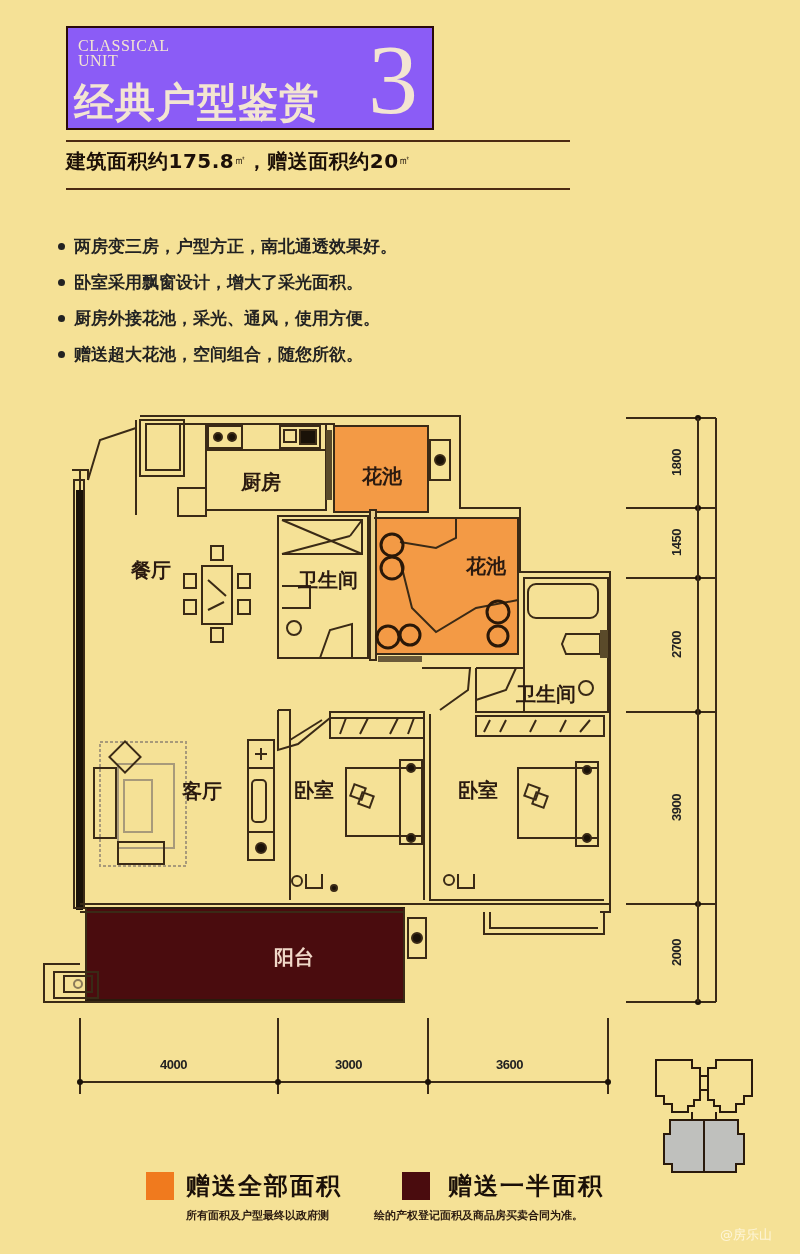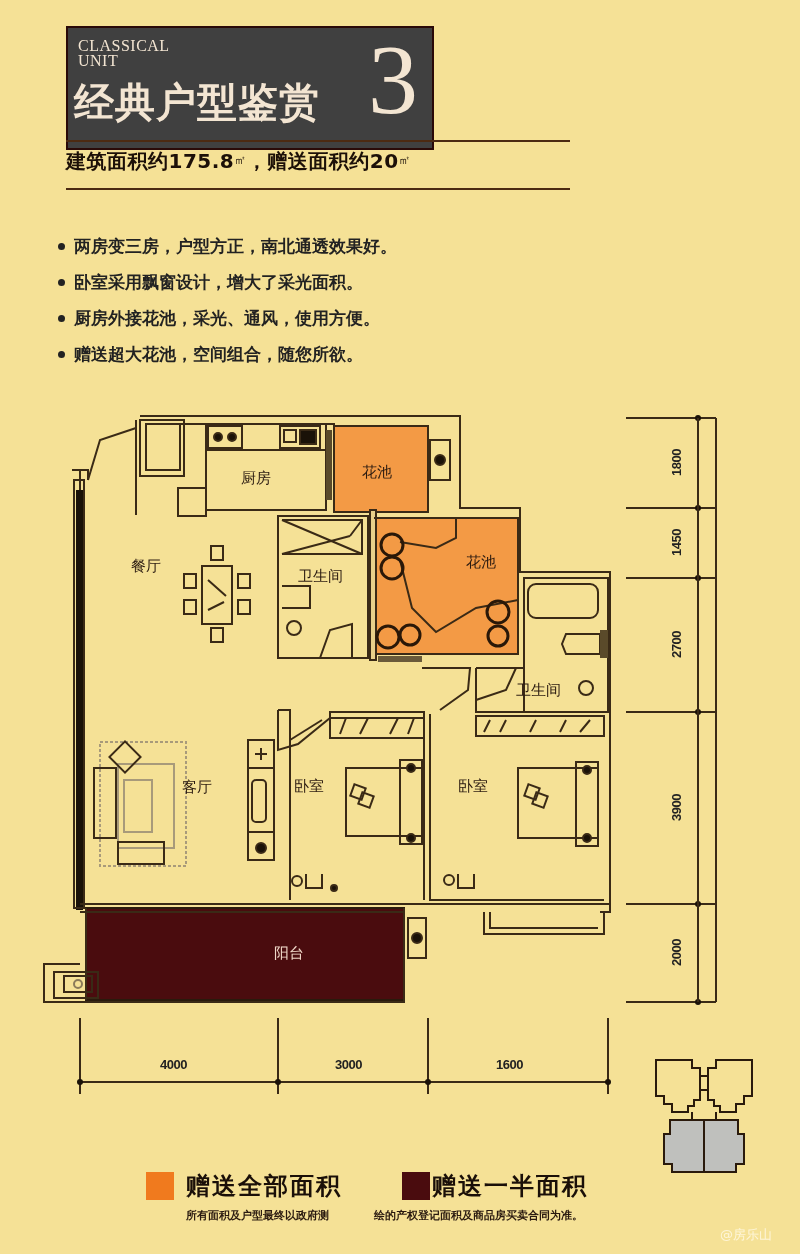--- a/index.html
+++ b/index.html
@@ -5,22 +5,22 @@
   html, body { margin: 0; padding: 0; }
   body {
     width: 800px; height: 1254px; position: relative; overflow: hidden;
     background: #f5e196;
     font-family: "DejaVu Sans", "Liberation Sans", sans-serif;
     color: #1e120c;
   }
   .abs { position: absolute; }
   
   .title-block {
-    left: 66px; top: 26px; width: 368px; height: 124px;
-    background: #404040; border: 2px solid #2a0a08; box-sizing: border-box;
+    left: 66px; top: 26px; width: 368px; height: 104px;
+    background: #8b5cf6; border: 2px solid #2a0a08; box-sizing: border-box;
   }
   .title-en {
     left: 10px; top: 10px; color: #f3e5d2;
     font-family: "Liberation Serif", "DejaVu Serif", serif;
     font-size: 16px; line-height: 15px; letter-spacing: 0.5px;
   }
   .title-zh {
     left: 6px; top: 52px; color: #f3e5d2;
     font-family: "DejaVu Serif", "Liberation Serif", serif;
     font-size: 40px; line-height: 44px; letter-spacing: 1px; font-weight: bold;
@@ -40,21 +40,21 @@
   .features li {
     font-size: 17px; font-weight: bold; line-height: 36px; color: #222;
     padding-left: 18px; position: relative; white-space: nowrap;
   }
   .features li::before {
     content: ""; position: absolute; left: 2px; top: 15px; width: 7px; height: 7px;
     border-radius: 50%; background: #222;
   }
   .plan { left: 0; top: 0; }
   .room-label {
-    position: absolute; font-size: 15px; font-weight: normal; color: #2a1a10;
+    position: absolute; font-size: 20px; font-weight: bold; color: #2a1a10;
     white-space: nowrap;
   }
   .dim-label {
     position: absolute; font-size: 13px; font-weight: bold; color: #222;
     font-family: "Liberation Sans", sans-serif; letter-spacing: -0.5px;
   }
   .dim-label.vert { transform: rotate(-90deg); transform-origin: center; }
   .legend-swatch { width: 28px; height: 28px; }
   .legend-text { font-size: 24px; font-weight: bold; color: #1a0f08; letter-spacing: 2px; white-space: nowrap; }
   .note { font-size: 11px; font-weight: bold; color: #2a1a10; white-space: nowrap; text-align: center; }
@@ -256,22 +256,22 @@
 <div class="room-label" style="left:226px; top:944px; color:#f0d8c8;padding-left:48px;">阳台</div>
 
 <div class="dim-label vert" style="left:663px; top:455px;">1800</div>
 <div class="dim-label vert" style="left:663px; top:535px;">1450</div>
 <div class="dim-label vert" style="left:663px; top:637px;">2700</div>
 <div class="dim-label vert" style="left:663px; top:800px;">3900</div>
 <div class="dim-label vert" style="left:663px; top:945px;">2000</div>
 
 <div class="dim-label" style="left:160px; top:1057px;">4000</div>
 <div class="dim-label" style="left:335px; top:1057px;">3000</div>
-<div class="dim-label" style="left:496px; top:1057px;">1600</div>
+<div class="dim-label" style="left:496px; top:1057px;">3600</div>
 
 <div class="abs legend-swatch" style="left:146px; top:1172px; background:#f07a1e;"></div>
 <div class="abs legend-text" style="left:186px; top:1170px;text-align:center;">赠送全部面积</div>
 <div class="abs legend-swatch" style="left:402px; top:1172px; background:#4a0c0e;"></div>
-<div class="abs legend-text" style="left:432px; top:1170px;text-align:center;">赠送一半面积</div>
+<div class="abs legend-text" style="left:448px; top:1170px;text-align:center;">赠送一半面积</div>
 <div class="abs note" style="left:186px; top:1208px;">所有面积及户型最终以政府测</div>
 <div class="abs note" style="left:374px; top:1208px;">绘的产权登记面积及商品房买卖合同为准。</div>
 
 <div class="abs watermark">@房乐山</div>
 
 </body></html>

